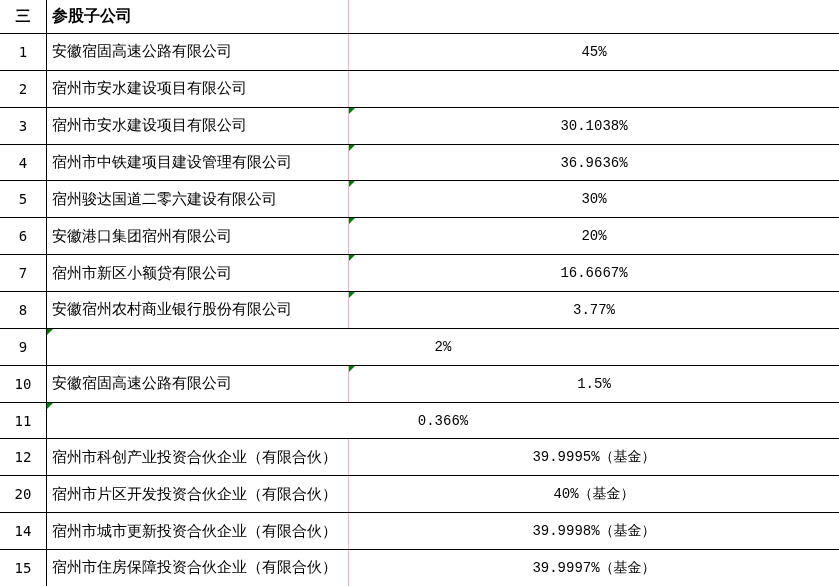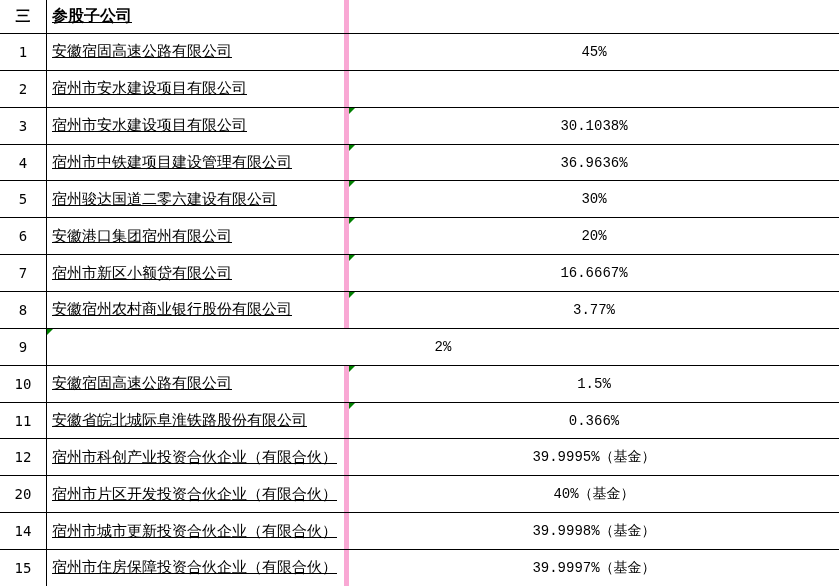--- a/index.html
+++ b/index.html
@@ -44,23 +44,22 @@
     flex: 0 0 47px;
     justify-content: center;
     border-right: 1px solid #000000;
     font-family: "DejaVu Sans Mono", monospace;
     font-size: 14px;
   }
   .c-name {
     width: 302px;
     flex: 0 0 302px;
     padding-left: 5px;
-    border-right: 5px solid #f9a8d4;
+    border-right: 1px solid #f9a8d4;
     font-size: 15px;
-    text-decoration: underline;
   }
   .c-val {
     flex: 1 1 auto;
     justify-content: center;
     position: relative;
     font-family: Liberation Mono, monospace;
     font-size: 14px;
   }
   .header-row .c-num {
     font-weight: bold;
@@ -174,21 +173,20 @@
       <div class="cell c-num">10</div>
       <div class="cell c-name">安徽宿固高速公路有限公司</div>
       <div class="cell c-val">
         <span class="tri"></span>
         <span>1.5%</span>
       </div>
     </div>
 
     <div class="row">
       <div class="cell c-num">11</div>
-      <div class="cell c-name">安徽省皖北城际阜淮铁路股份有限公司</div>
       <div class="cell c-val">
         <span class="tri"></span>
         <span>0.366%</span>
       </div>
     </div>
 
     <div class="row">
       <div class="cell c-num">12</div>
       <div class="cell c-name">宿州市科创产业投资合伙企业（有限合伙）</div>
       <div class="cell c-val">

